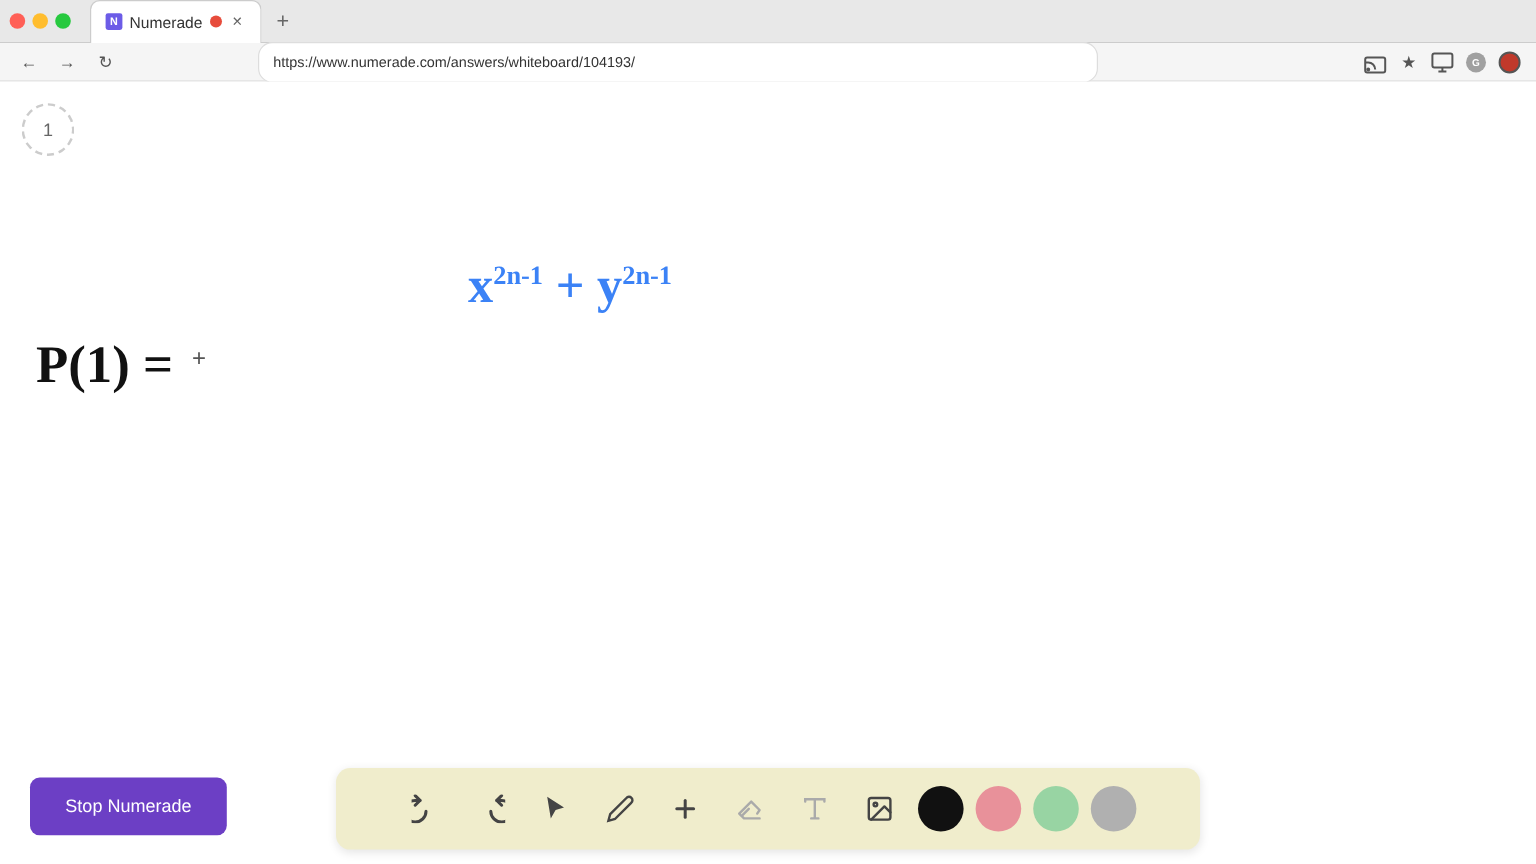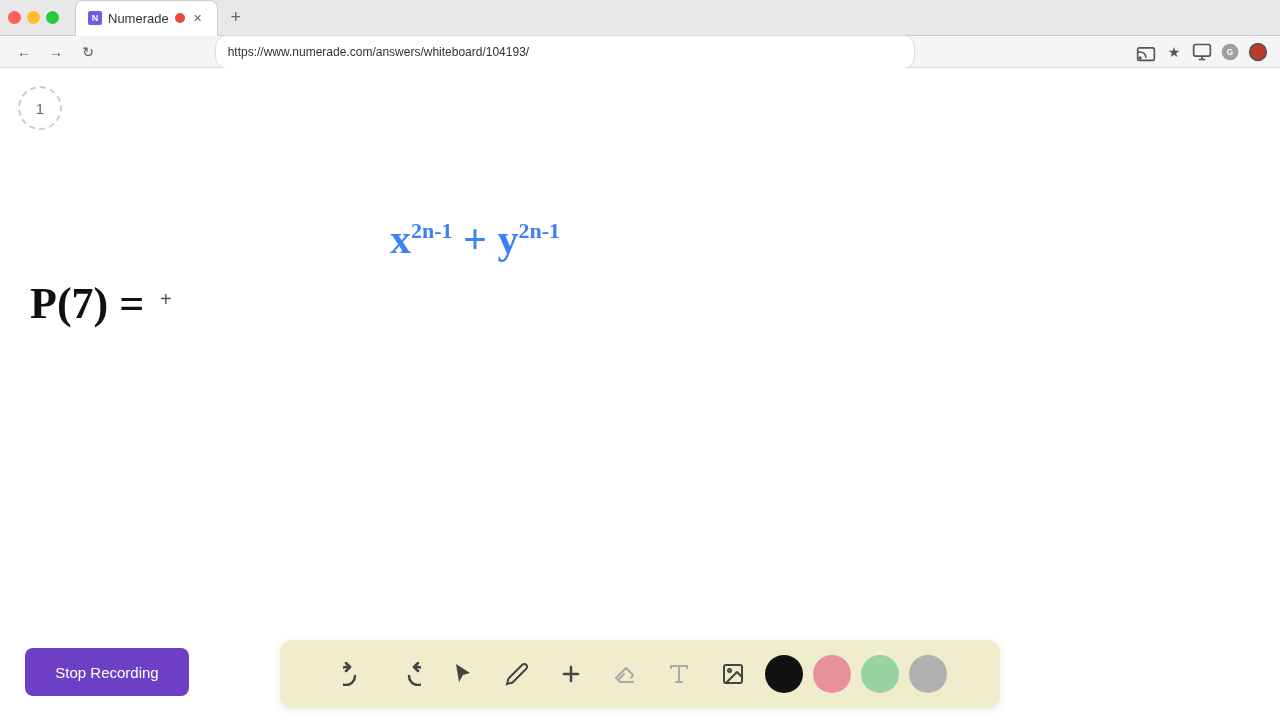--- a/index.html
+++ b/index.html
@@ -308,26 +308,26 @@
   <div class="whiteboard">
 
     <div class="page-indicator">
       <span>1</span>
     </div>
 
     <div class="math-content">
       x<sup class="superscript">2n-1</sup> + y<sup class="superscript">2n-1</sup>
     </div>
 
-    <div class="p1-content">P(7) =</div>
+    <div class="p1-content">P(1) =</div>
 
     <div class="plus-cursor">+</div>
 
     <button class="stop-recording-btn">
-      <span>Stop Recording</span>
+      <span>Stop Numerade</span>
     </button>
 
     <div class="toolbar">
 
       <div class="tool-btn">
         <svg class="svg-icon" viewBox="0 0 24 24" fill="none" stroke="#444" stroke-width="2.5" stroke-linecap="round" stroke-linejoin="round">
           <path d="M3 9l4-4-4-4"></path>
           <path d="M7 5H3a9 9 0 109 9"></path>
         </svg>
       </div>

